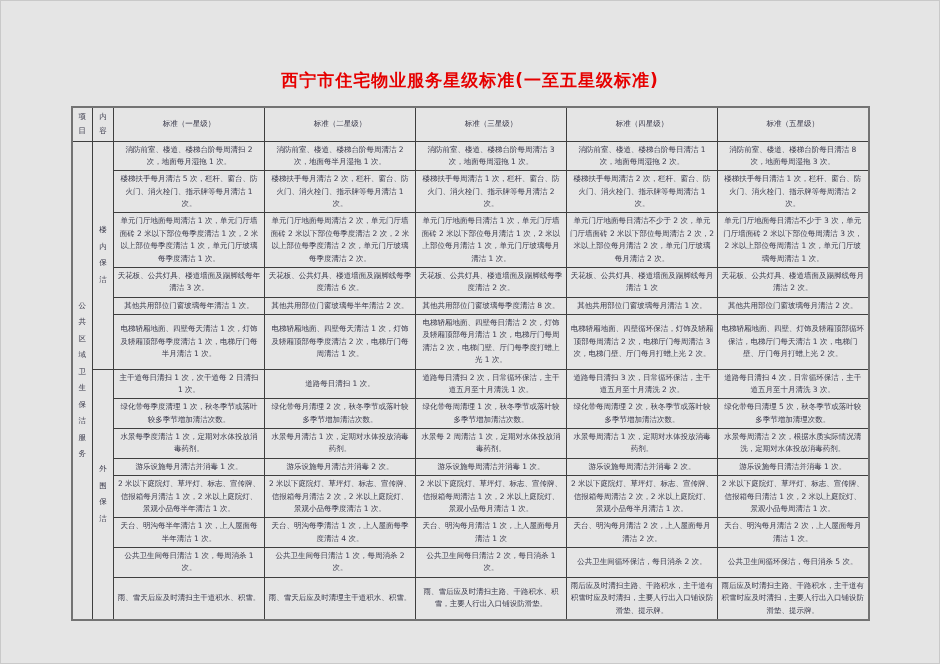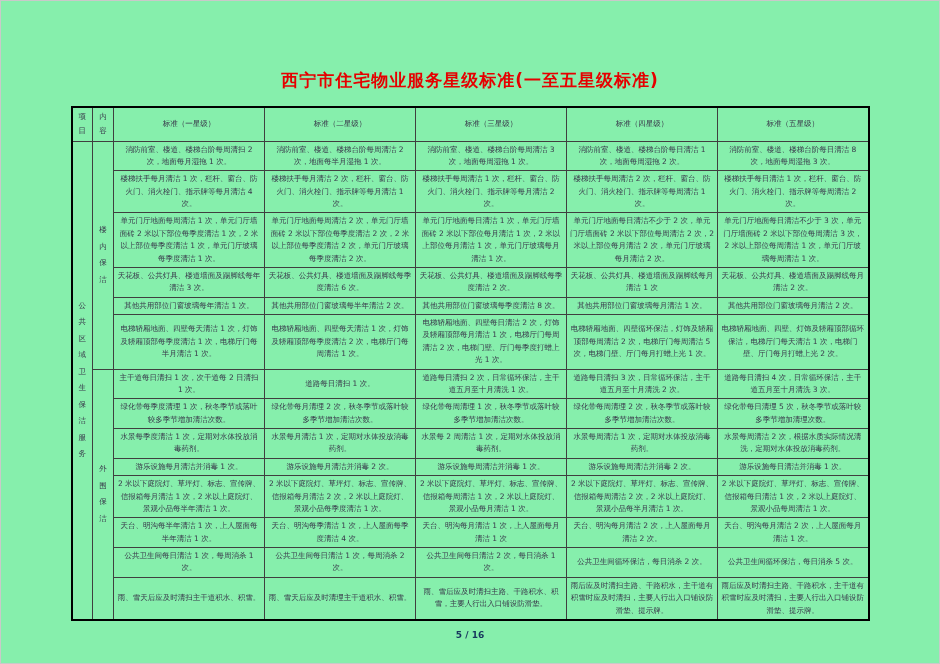--- a/index.html
+++ b/index.html
@@ -1,27 +1,27 @@
 <!DOCTYPE html>
 <html><head>
 <meta charset="utf-8">
 <style>
   html,body{margin:0;padding:0;background:#ffffff;}
   .page{
     width:940px;height:664px;box-sizing:border-box;margin:0 auto;
-    background:#86efac;border:1px solid #c9c9c9;position:relative;overflow:hidden;
+    background:#e5e5e5;border:1px solid #c9c9c9;position:relative;overflow:hidden;
     font-family:"DejaVu Sans","Liberation Sans",sans-serif;
   }
   .doc-title{
     margin-top:68px;text-align:center;color:#e60000;font-weight:bold;
     font-size:17px;letter-spacing:1px;
   }
   table.std{
     margin:14px auto 0;border-collapse:collapse;table-layout:fixed;
-    width:797px;border:2px solid #000000;
+    width:797px;border:2px solid #737373;
   }
   table.std th,table.std td{
     border:1px solid #3f3f3f;color:#38384a;font-size:7.5px;line-height:1.65;
     text-align:center;vertical-align:middle;padding:2px 3px;font-weight:normal;
     box-sizing:border-box;overflow-wrap:anywhere;
   }
   table.std th{height:22px;}
   .vtext{width:1em;margin:0 auto;word-break:break-all;line-height:1.9;}
   .vtext.wide{line-height:2.2;}
   .pageno{
@@ -69,21 +69,21 @@
         <td rowspan="6">
             <div class="vtext wide">楼内保洁</div>
           </td>
         <td>消防前室、楼道、楼梯台阶每周清扫 2 次，地面每月湿拖 1 次。</td>
         <td>消防前室、楼道、楼梯台阶每周清洁 2 次，地面每半月湿拖 1 次。</td>
         <td>消防前室、楼道、楼梯台阶每周清洁 3 次，地面每周湿拖 1 次。</td>
         <td>消防前室、楼道、楼梯台阶每日清洁 1 次，地面每周湿拖 2 次。</td>
         <td>消防前室、楼道、楼梯台阶每日清洁 8 次，地面每周湿拖 3 次。</td>
       </tr>
       <tr>
-        <td>楼梯扶手每月清洁 1 次，栏杆、窗台、防火门、消火栓门、指示牌等每月清洁 4 次。</td>
+        <td>楼梯扶手每月清洁 5 次，栏杆、窗台、防火门、消火栓门、指示牌等每月清洁 1 次。</td>
         <td>楼梯扶手每月清洁 2 次，栏杆、窗台、防火门、消火栓门、指示牌等每月清洁 1 次。</td>
         <td>楼梯扶手每周清洁 1 次，栏杆、窗台、防火门、消火栓门、指示牌等每月清洁 2 次。</td>
         <td>楼梯扶手每周清洁 2 次，栏杆、窗台、防火门、消火栓门、指示牌等每周清洁 1 次。</td>
         <td>楼梯扶手每日清洁 1 次，栏杆、窗台、防火门、消火栓门、指示牌等每周清洁 2 次。</td>
       </tr>
       <tr>
         <td>单元门厅地面每周清洁 1 次，单元门厅墙面砖 2 米以下部位每季度清洁 1 次，2 米以上部位每季度清洁 1 次，单元门厅玻璃每季度清洁 1 次。</td>
         <td>单元门厅地面每周清洁 2 次，单元门厅墙面砖 2 米以下部位每季度清洁 2 次，2 米以上部位每季度清洁 2 次，单元门厅玻璃每季度清洁 2 次。</td>
         <td>单元门厅地面每日清洁 1 次，单元门厅墙面砖 2 米以下部位每月清洁 1 次，2 米以上部位每月清洁 1 次，单元门厅玻璃每月清洁 1 次。</td>
         <td>单元门厅地面每日清洁不少于 2 次，单元门厅墙面砖 2 米以下部位每周清洁 2 次，2 米以上部位每月清洁 2 次，单元门厅玻璃每月清洁 2 次。</td>
@@ -100,21 +100,21 @@
         <td>其他共用部位门窗玻璃每年清洁 1 次。</td>
         <td>其他共用部位门窗玻璃每半年清洁 2 次。</td>
         <td>其他共用部位门窗玻璃每季度清洁 8 次。</td>
         <td>其他共用部位门窗玻璃每月清洁 1 次。</td>
         <td>其他共用部位门窗玻璃每月清洁 2 次。</td>
       </tr>
       <tr>
         <td>电梯轿厢地面、四壁每天清洁 1 次，灯饰及轿厢顶部每季度清洁 1 次，电梯厅门每半月清洁 1 次。</td>
         <td>电梯轿厢地面、四壁每天清洁 1 次，灯饰及轿厢顶部每季度清洁 2 次，电梯厅门每周清洁 1 次。</td>
         <td>电梯轿厢地面、四壁每日清洁 2 次，灯饰及轿厢顶部每月清洁 1 次，电梯厅门每周清洁 2 次，电梯门壁、厅门每季度打蜡上光 1 次。</td>
-        <td>电梯轿厢地面、四壁循环保洁，灯饰及轿厢顶部每周清洁 2 次，电梯厅门每周清洁 5 次，电梯门壁、厅门每月打蜡上光 1 次。</td>
+        <td>电梯轿厢地面、四壁循环保洁，灯饰及轿厢顶部每周清洁 2 次，电梯厅门每周清洁 3 次，电梯门壁、厅门每月打蜡上光 2 次。</td>
         <td>电梯轿厢地面、四壁、灯饰及轿厢顶部循环保洁，电梯厅门每天清洁 1 次，电梯门壁、厅门每月打蜡上光 2 次。</td>
       </tr>
       <tr>
         <td rowspan="8">
             <div class="vtext wide">外围保洁</div>
           </td>
         <td>主干道每日清扫 1 次，次干道每 2 日清扫 1 次。</td>
         <td>道路每日清扫 1 次。</td>
         <td>道路每日清扫 2 次，日常循环保洁，主干道五月至十月清洗 1 次。</td>
         <td>道路每日清扫 3 次，日常循环保洁，主干道五月至十月清洗 2 次。</td>
@@ -165,15 +165,14 @@
       <tr>
         <td>雨、雪天后应及时清扫主干道积水、积雪。</td>
         <td>雨、雪天后应及时清理主干道积水、积雪。</td>
         <td>雨、雪后应及时清扫主路、干路积水、积雪，主要人行出入口铺设防滑垫。</td>
         <td>雨后应及时清扫主路、干路积水，主干道有积雪时应及时清扫，主要人行出入口铺设防滑垫、提示牌。</td>
         <td>雨后应及时清扫主路、干路积水，主干道有积雪时应及时清扫，主要人行出入口铺设防滑垫、提示牌。</td>
       </tr>
     </tbody>
   </table>
 
-  <div class="pageno">5 / 16</div>
 
 </div>
 
 </body></html>

